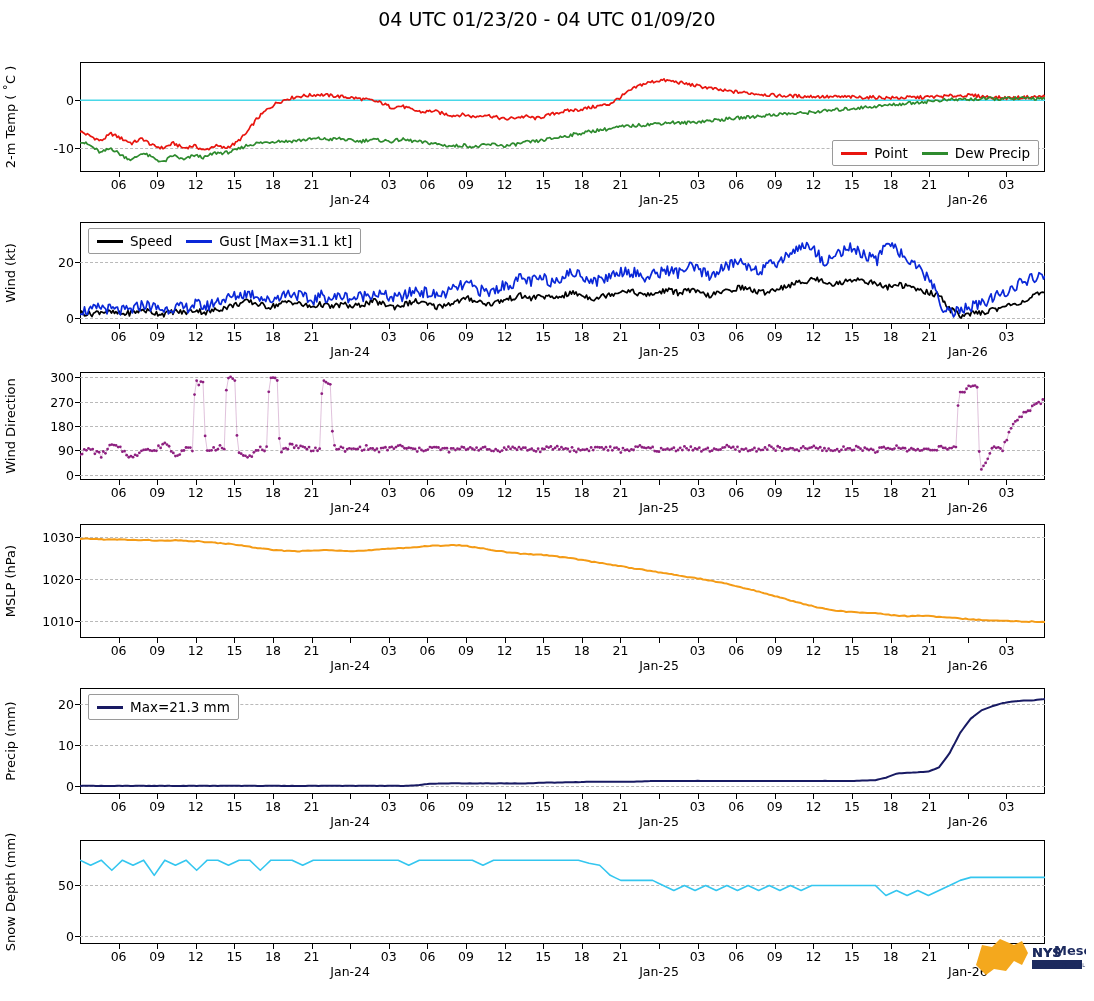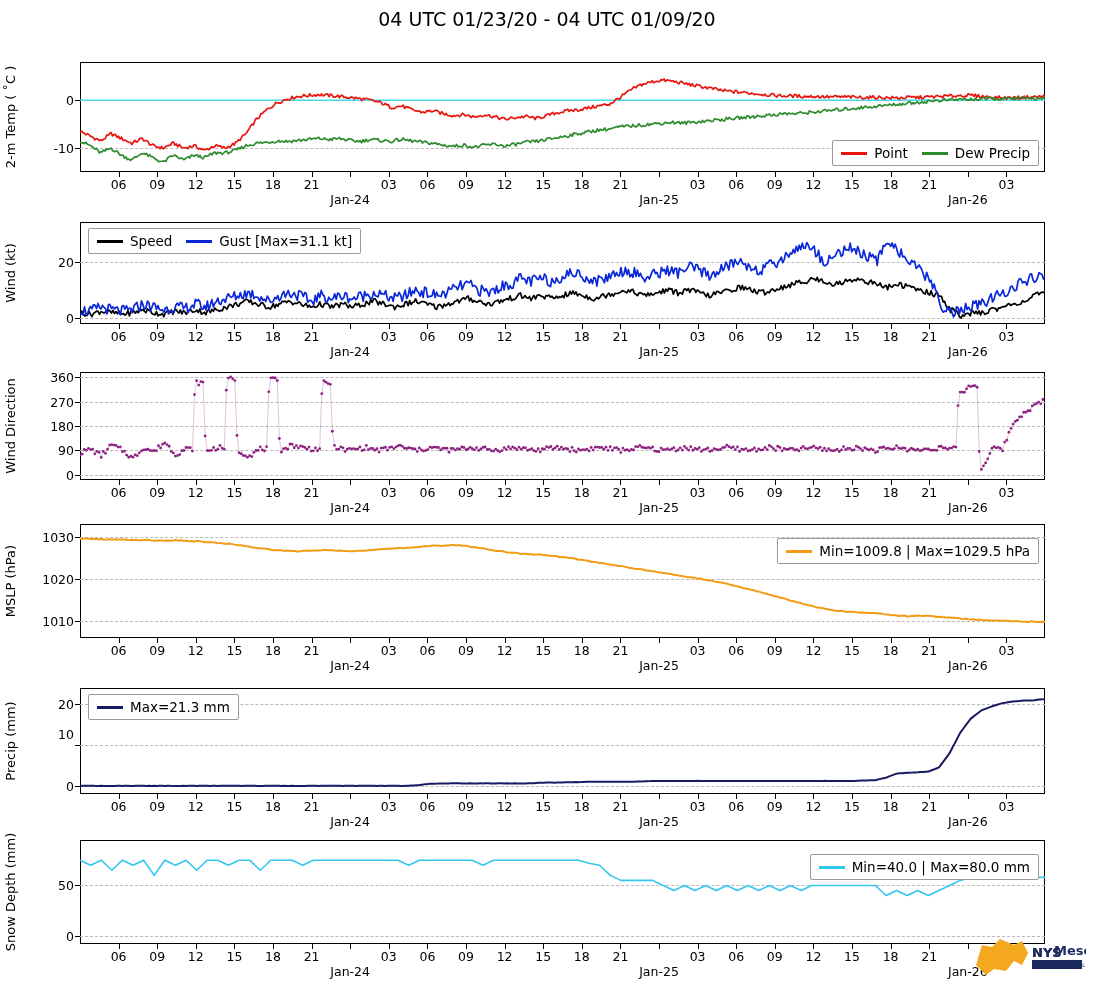--- a/index.html
+++ b/index.html
@@ -188,21 +188,21 @@
       <div class="grid" style="top: 102.6px;"></div>
       <div class="ytick" style="top: 78.3px;">90</div>
       <div class="ytickmark" style="top: 78.3px;"></div>
       <div class="grid" style="top: 78.3px;"></div>
       <div class="ytick" style="top: 54px;">180</div>
       <div class="ytickmark" style="top: 54px;"></div>
       <div class="grid" style="top: 54px;"></div>
       <div class="ytick" style="top: 29.7px;">270</div>
       <div class="ytickmark" style="top: 29.7px;"></div>
       <div class="grid" style="top: 29.7px;"></div>
-      <div class="ytick" style="top: 5.4px;">360</div>
+      <div class="ytick" style="top: 5.4px;">300</div>
       <div class="ytickmark" style="top: 5.4px;"></div>
       <div class="grid" style="top: 5.4px;"></div>
       <div class="xtickmark" style="left: 38.6px;"></div>
       <div class="xtick" style="left: 38.6px;">06</div>
       <div class="xtickmark" style="left: 77.2px;"></div>
       <div class="xtick" style="left: 77.2px;">09</div>
       <div class="xtickmark" style="left: 115.8px;"></div>
       <div class="xtick" style="left: 115.8px;">12</div>
       <div class="xtickmark" style="left: 154.4px;"></div>
       <div class="xtick" style="left: 154.4px;">15</div>
@@ -761,34 +761,28 @@
       <div class="xtick" style="left: 810.6px;">18</div>
       <div class="xtickmark" style="left: 849.2px;"></div>
       <div class="xtick" style="left: 849.2px;">21</div>
       <div class="xtickmark" style="left: 887.8px;"></div>
       <div class="xtick2" style="left: 887.8px;">Jan-26</div>
       <div class="xtickmark" style="left: 926.4px;"></div>
       <div class="xtick" style="left: 926.4px;">03</div>
       <svg class="svgwrap" viewBox="0 0 965 114" preserveAspectRatio="none">
         <path d="M0.00 15.01 L2.65 14.86 L5.30 14.57 L7.95 14.62 L10.60 14.97 L13.26 15.08 L15.91 14.77 L18.56 15.14 L21.21 15.01 L23.86 15.70 L26.51 15.54 L29.16 15.23 L31.81 15.50 L34.46 15.35 L37.12 15.81 L39.77 15.36 L42.42 15.40 L45.07 15.53 L47.72 16.09 L50.37 15.99 L53.02 15.84 L55.67 15.89 L58.32 16.21 L60.98 16.16 L63.63 15.96 L66.28 15.99 L68.93 15.86 L71.58 16.41 L74.23 16.78 L76.88 16.85 L79.53 16.55 L82.18 16.46 L84.84 16.75 L87.49 16.53 L90.14 16.84 L92.79 16.46 L95.44 16.07 L98.09 16.59 L100.74 16.27 L103.39 16.84 L106.04 16.74 L108.70 17.34 L111.35 17.15 L114.00 17.43 L116.65 16.98 L119.30 17.12 L121.95 17.63 L124.60 18.32 L127.25 18.28 L129.90 18.14 L132.55 18.36 L135.21 18.44 L137.86 19.36 L140.51 18.86 L143.16 19.59 L145.81 19.92 L148.46 19.53 L151.11 19.88 L153.76 20.38 L156.41 21.11 L159.07 21.31 L161.72 21.21 L164.37 22.11 L167.02 22.27 L169.67 22.51 L172.32 23.46 L174.97 23.63 L177.62 24.33 L180.27 24.17 L182.93 24.62 L185.58 24.77 L188.23 25.06 L190.88 25.66 L193.53 26.20 L196.18 26.02 L198.83 26.18 L201.48 26.18 L204.13 27.12 L206.79 26.83 L209.44 26.79 L212.09 27.01 L214.74 27.07 L217.39 27.40 L220.04 27.38 L222.69 26.65 L225.34 26.78 L227.99 26.51 L230.65 26.66 L233.30 26.62 L235.95 26.52 L238.60 26.53 L241.25 26.20 L243.90 25.90 L246.55 25.94 L249.20 26.17 L251.85 26.18 L254.51 26.51 L257.16 26.66 L259.81 26.61 L262.46 26.87 L265.11 27.00 L267.76 27.10 L270.41 27.13 L273.06 27.17 L275.71 27.12 L278.37 26.86 L281.02 26.69 L283.67 26.67 L286.32 26.61 L288.97 26.08 L291.62 26.16 L294.27 25.73 L296.92 25.52 L299.57 25.38 L302.23 24.93 L304.88 25.03 L307.53 24.62 L310.18 24.73 L312.83 24.45 L315.48 24.48 L318.13 24.05 L320.78 24.12 L323.43 24.28 L326.09 23.65 L328.74 23.70 L331.39 23.51 L334.04 23.14 L336.69 23.32 L339.34 22.91 L341.99 22.60 L344.64 21.99 L347.29 22.18 L349.95 22.09 L352.60 21.46 L355.25 21.46 L357.90 21.39 L360.55 21.94 L363.20 21.73 L365.85 21.54 L368.50 21.51 L371.15 21.03 L373.80 21.09 L376.46 21.46 L379.11 21.08 L381.76 21.72 L384.41 21.81 L387.06 21.76 L389.71 22.82 L392.36 23.16 L395.01 23.10 L397.66 23.71 L400.32 24.18 L402.97 24.13 L405.62 24.86 L408.27 25.51 L410.92 26.09 L413.57 26.56 L416.22 27.00 L418.87 26.88 L421.52 27.09 L424.18 27.59 L426.83 28.45 L429.48 28.40 L432.13 28.65 L434.78 28.73 L437.43 29.05 L440.08 29.90 L442.73 29.86 L445.38 29.65 L448.04 30.14 L450.69 30.04 L453.34 30.71 L455.99 30.55 L458.64 30.41 L461.29 30.46 L463.94 31.35 L466.59 31.07 L469.24 31.80 L471.90 31.69 L474.55 31.93 L477.20 32.21 L479.85 33.21 L482.50 33.05 L485.15 33.30 L487.80 33.70 L490.45 33.97 L493.10 34.33 L495.76 34.77 L498.41 35.85 L501.06 35.67 L503.71 36.11 L506.36 36.42 L509.01 37.02 L511.66 37.97 L514.31 37.76 L516.96 38.38 L519.62 39.09 L522.27 39.07 L524.92 39.61 L527.57 40.37 L530.22 40.39 L532.87 41.28 L535.52 41.17 L538.17 41.95 L540.82 41.95 L543.48 42.38 L546.13 42.92 L548.78 43.90 L551.43 43.91 L554.08 44.71 L556.73 44.96 L559.38 45.08 L562.03 45.23 L564.68 46.06 L567.34 46.71 L569.99 46.83 L572.64 47.15 L575.29 47.39 L577.94 48.39 L580.59 48.59 L583.24 49.07 L585.89 49.16 L588.54 49.67 L591.20 49.91 L593.85 50.82 L596.50 51.03 L599.15 51.62 L601.80 51.91 L604.45 52.46 L607.10 53.14 L609.75 53.21 L612.40 53.52 L615.05 53.84 L617.71 54.78 L620.36 54.50 L623.01 55.46 L625.66 55.79 L628.31 56.47 L630.96 56.56 L633.61 57.11 L636.26 58.07 L638.91 58.24 L641.57 58.59 L644.22 59.22 L646.87 59.58 L649.52 60.49 L652.17 61.18 L654.82 61.86 L657.47 62.45 L660.12 63.06 L662.77 63.92 L665.43 64.50 L668.08 65.00 L670.73 65.65 L673.38 65.95 L676.03 67.19 L678.68 67.39 L681.33 68.34 L683.98 69.21 L686.63 69.70 L689.29 70.86 L691.94 71.28 L694.59 72.30 L697.24 72.50 L699.89 73.50 L702.54 73.96 L705.19 74.65 L707.84 75.81 L710.49 76.74 L713.15 76.99 L715.80 77.95 L718.45 78.42 L721.10 79.06 L723.75 80.31 L726.40 80.61 L729.05 81.53 L731.70 81.60 L734.35 82.66 L737.01 83.56 L739.66 83.64 L742.31 84.06 L744.96 84.83 L747.61 85.17 L750.26 85.85 L752.91 86.24 L755.56 86.72 L758.21 87.04 L760.87 86.67 L763.52 87.12 L766.17 87.95 L768.82 87.84 L771.47 87.75 L774.12 88.01 L776.77 88.27 L779.42 88.63 L782.07 88.41 L784.73 88.70 L787.38 88.96 L790.03 88.96 L792.68 89.03 L795.33 89.00 L797.98 89.55 L800.63 89.48 L803.28 90.12 L805.93 90.39 L808.59 90.52 L811.24 91.38 L813.89 91.05 L816.54 91.56 L819.19 92.08 L821.84 91.84 L824.49 91.57 L827.14 92.43 L829.79 92.25 L832.45 91.73 L835.10 92.11 L837.75 91.46 L840.40 91.73 L843.05 91.88 L845.70 91.75 L848.35 91.72 L851.00 91.97 L853.65 92.25 L856.30 93.03 L858.96 92.65 L861.61 93.10 L864.26 93.27 L866.91 93.47 L869.56 93.49 L872.21 93.64 L874.86 93.86 L877.51 94.10 L880.16 94.43 L882.82 95.11 L885.47 94.59 L888.12 95.16 L890.77 95.61 L893.42 95.24 L896.07 95.92 L898.72 95.41 L901.37 95.95 L904.02 96.34 L906.68 96.29 L909.33 96.52 L911.98 96.48 L914.63 96.43 L917.28 96.59 L919.93 96.85 L922.58 96.86 L925.23 96.87 L927.88 96.80 L930.54 97.29 L933.19 97.37 L935.84 96.96 L938.49 97.14 L941.14 97.63 L943.79 97.74 L946.44 97.84 L949.09 97.92 L951.74 97.12 L954.40 97.73 L957.05 97.93 L959.70 97.96 L962.35 97.82 L965.00 97.96" fill="none" stroke="#f49b16" stroke-width="2" stroke-linejoin="round"></path>
       </svg>
-      <div class="legend" style="right: 6px; top: 14px;">
-        <div class="legitem">
-          <span class="swatch" style="background: rgb(244, 155, 22);"></span>
-          <span>Min=1009.8 | Max=1029.5 hPa</span>
-        </div>
-      </div>
     </div>
     <div class="panel" style="top: 688px; width: 965px; height: 106px;">
       <div class="plotbox"></div>
       <div class="ylabel" style="left: -62px; top: 53px; transform: rotate(-90deg) translate(-50%, -100%);">Precip (mm)</div>
       <div class="ytick" style="top: 97.8462px;">0</div>
       <div class="ytickmark" style="top: 97.8462px;"></div>
       <div class="grid" style="top: 97.8462px;"></div>
-      <div class="ytick" style="top: 46px; margin-left: 34px;">10</div>
+      <div class="ytick" style="top: 57px; margin-left: 34px;">10</div>
       <div class="ytickmark" style="top: 57.0769px;"></div>
       <div class="grid" style="top: 57.0769px;"></div>
       <div class="ytick" style="top: 16.3077px;">20</div>
       <div class="ytickmark" style="top: 16.3077px;"></div>
       <div class="grid" style="top: 16.3077px;"></div>
       <div class="xtickmark" style="left: 38.6px;"></div>
       <div class="xtick" style="left: 38.6px;">06</div>
       <div class="xtickmark" style="left: 77.2px;"></div>
       <div class="xtick" style="left: 77.2px;">09</div>
       <div class="xtickmark" style="left: 115.8px;"></div>
@@ -898,26 +892,20 @@
       <div class="xtick" style="left: 810.6px;">18</div>
       <div class="xtickmark" style="left: 849.2px;"></div>
       <div class="xtick" style="left: 849.2px;">21</div>
       <div class="xtickmark" style="left: 887.8px;"></div>
       <div class="xtick2" style="left: 887.8px;">Jan-26</div>
       <div class="xtickmark" style="left: 926.4px;"></div>
       <div class="xtick" style="left: 926.4px;">03</div>
       <svg class="svgwrap" viewBox="0 0 965 104" preserveAspectRatio="none">
         <path d="M0.00 20.19 L5.30 22.72 L10.60 25.24 L15.91 22.72 L21.21 20.19 L26.51 25.24 L31.81 30.29 L37.12 25.24 L42.42 20.19 L47.72 22.72 L53.02 25.24 L58.32 22.72 L63.63 20.19 L68.93 27.77 L74.23 35.34 L79.53 27.77 L84.84 20.19 L90.14 22.72 L95.44 25.24 L100.74 22.72 L106.04 20.19 L111.35 25.24 L116.65 30.29 L121.95 25.24 L127.25 20.19 L132.55 20.19 L137.86 20.19 L143.16 22.72 L148.46 25.24 L153.76 22.72 L159.07 20.19 L164.37 20.19 L169.67 20.19 L174.97 25.24 L180.27 30.29 L185.58 25.24 L190.88 20.19 L196.18 20.19 L201.48 20.19 L206.79 20.19 L212.09 20.19 L217.39 22.72 L222.69 25.24 L227.99 22.72 L233.30 20.19 L238.60 20.19 L243.90 20.19 L249.20 20.19 L254.51 20.19 L259.81 20.19 L265.11 20.19 L270.41 20.19 L275.71 20.19 L281.02 20.19 L286.32 20.19 L291.62 20.19 L296.92 20.19 L302.23 20.19 L307.53 20.19 L312.83 20.19 L318.13 20.19 L323.43 22.72 L328.74 25.24 L334.04 22.72 L339.34 20.19 L344.64 20.19 L349.95 20.19 L355.25 20.19 L360.55 20.19 L365.85 20.19 L371.15 20.19 L376.46 20.19 L381.76 20.19 L387.06 20.19 L392.36 20.19 L397.66 22.72 L402.97 25.24 L408.27 22.72 L413.57 20.19 L418.87 20.19 L424.18 20.19 L429.48 20.19 L434.78 20.19 L440.08 20.19 L445.38 20.19 L450.69 20.19 L455.99 20.19 L461.29 20.19 L466.59 20.19 L471.90 20.19 L477.20 20.19 L482.50 20.19 L487.80 20.19 L493.10 20.19 L498.41 20.19 L503.71 21.71 L509.01 23.22 L514.31 24.23 L519.62 25.24 L524.92 30.29 L530.22 35.34 L535.52 37.86 L540.82 40.39 L546.13 40.39 L551.43 40.39 L556.73 40.39 L562.03 40.39 L567.34 40.39 L572.64 40.39 L577.94 42.91 L583.24 45.44 L588.54 47.96 L593.85 50.49 L599.15 47.96 L604.45 45.44 L609.75 47.96 L615.05 50.49 L620.36 47.96 L625.66 45.44 L630.96 47.96 L636.26 50.49 L641.57 47.96 L646.87 45.44 L652.17 47.96 L657.47 50.49 L662.77 47.96 L668.08 45.44 L673.38 47.96 L678.68 50.49 L683.98 47.96 L689.29 45.44 L694.59 47.96 L699.89 50.49 L705.19 47.96 L710.49 45.44 L715.80 47.96 L721.10 50.49 L726.40 47.96 L731.70 45.44 L737.01 45.44 L742.31 45.44 L747.61 45.44 L752.91 45.44 L758.21 45.44 L763.52 45.44 L768.82 45.44 L774.12 45.44 L779.42 45.44 L784.73 45.44 L790.03 45.44 L795.33 45.44 L800.63 50.49 L805.93 55.53 L811.24 53.01 L816.54 50.49 L821.84 53.01 L827.14 55.53 L832.45 53.01 L837.75 50.49 L843.05 53.01 L848.35 55.53 L853.65 53.01 L858.96 50.49 L864.26 47.96 L869.56 45.44 L874.86 42.91 L880.16 40.39 L885.47 38.87 L890.77 37.36 L896.07 37.36 L901.37 37.36 L906.68 37.36 L911.98 37.36 L917.28 37.36 L922.58 37.36 L927.88 37.36 L933.19 37.36 L938.49 37.36 L943.79 37.36 L949.09 37.36 L954.40 37.36 L959.70 37.36 L965.00 37.36" fill="none" stroke="#34c6ef" stroke-width="1.6" stroke-linejoin="round"></path>
       </svg>
-      <div class="legend" style="right: 6px; top: 14px;">
-        <div class="legitem">
-          <span class="swatch" style="background: rgb(52, 198, 239);"></span>
-          <span>Min=40.0 | Max=80.0 mm</span>
-        </div>
-      </div>
     </div>
   </div>
 
 <svg class="logo" viewBox="0 0 116 52">
   <path d="M6 30 L12 10 L22 12 L30 4 L44 10 L52 6 L58 18 L52 30 L44 26 L36 36 L24 34 L16 40 Z" fill="#f4a81d"></path>
   <text class="logotext1" x="62" y="22">NYS</text>
   <text class="logotext1" x="62" y="22" fill="#1c2a5e"></text>
   <text class="logotext1" x="62" y="22"></text>
   <text x="62" y="22" class="logotext1">NYS</text>
   <text x="62" y="22" class="logotext1" opacity="0"></text>

